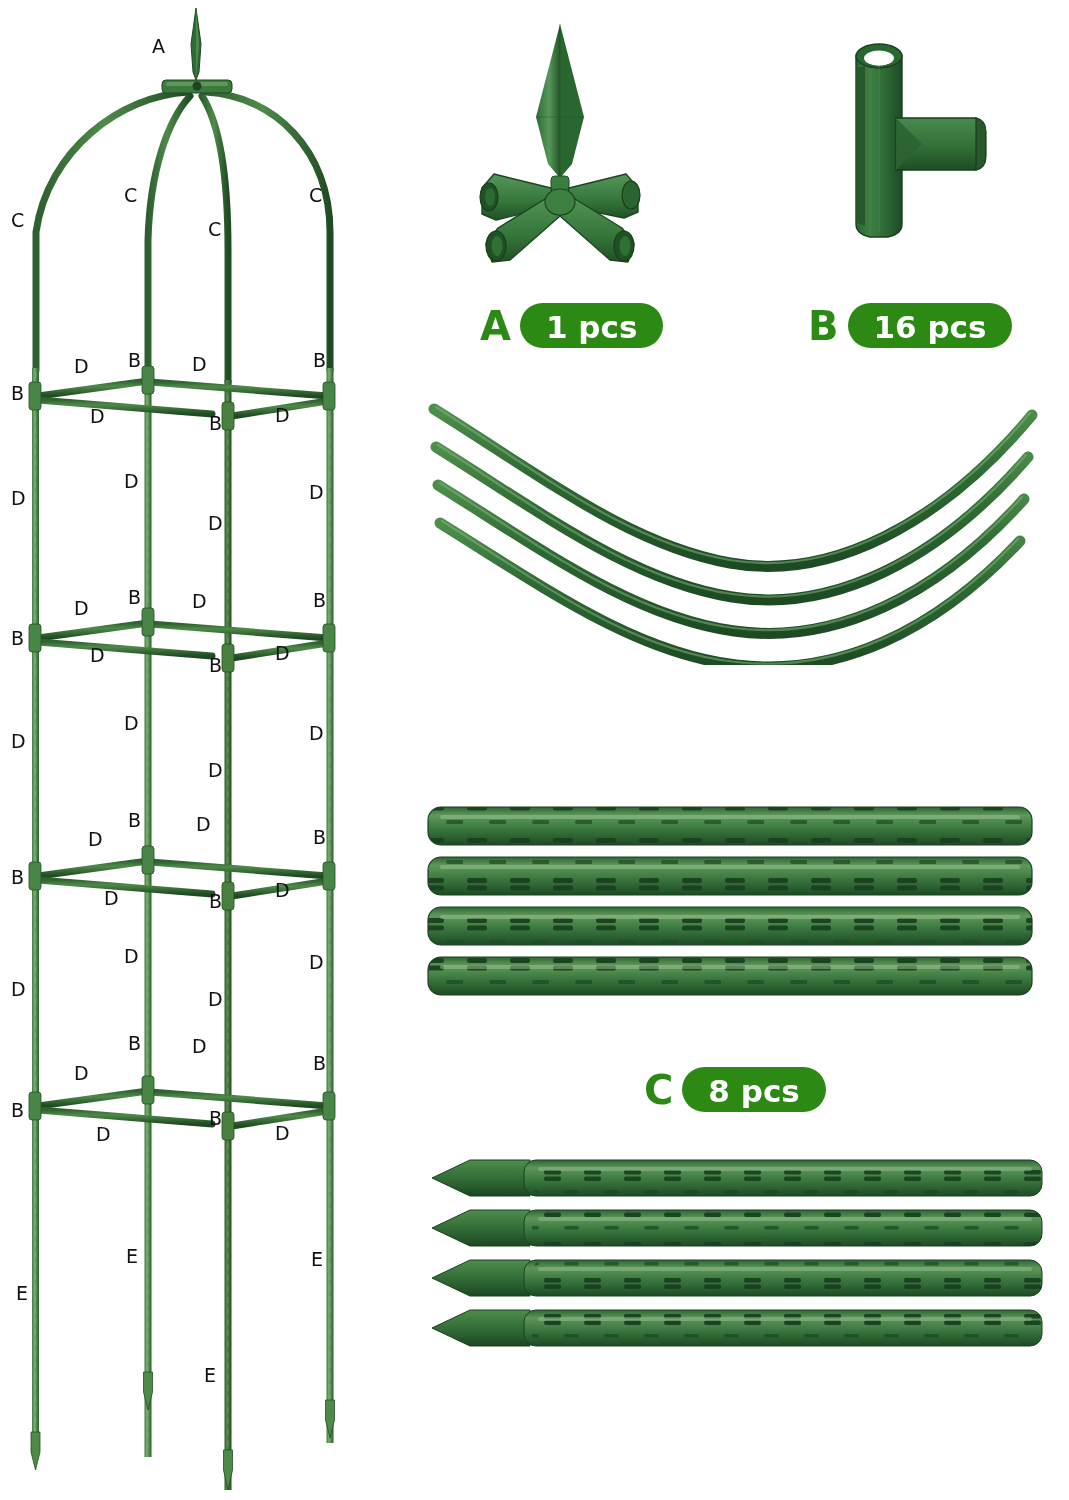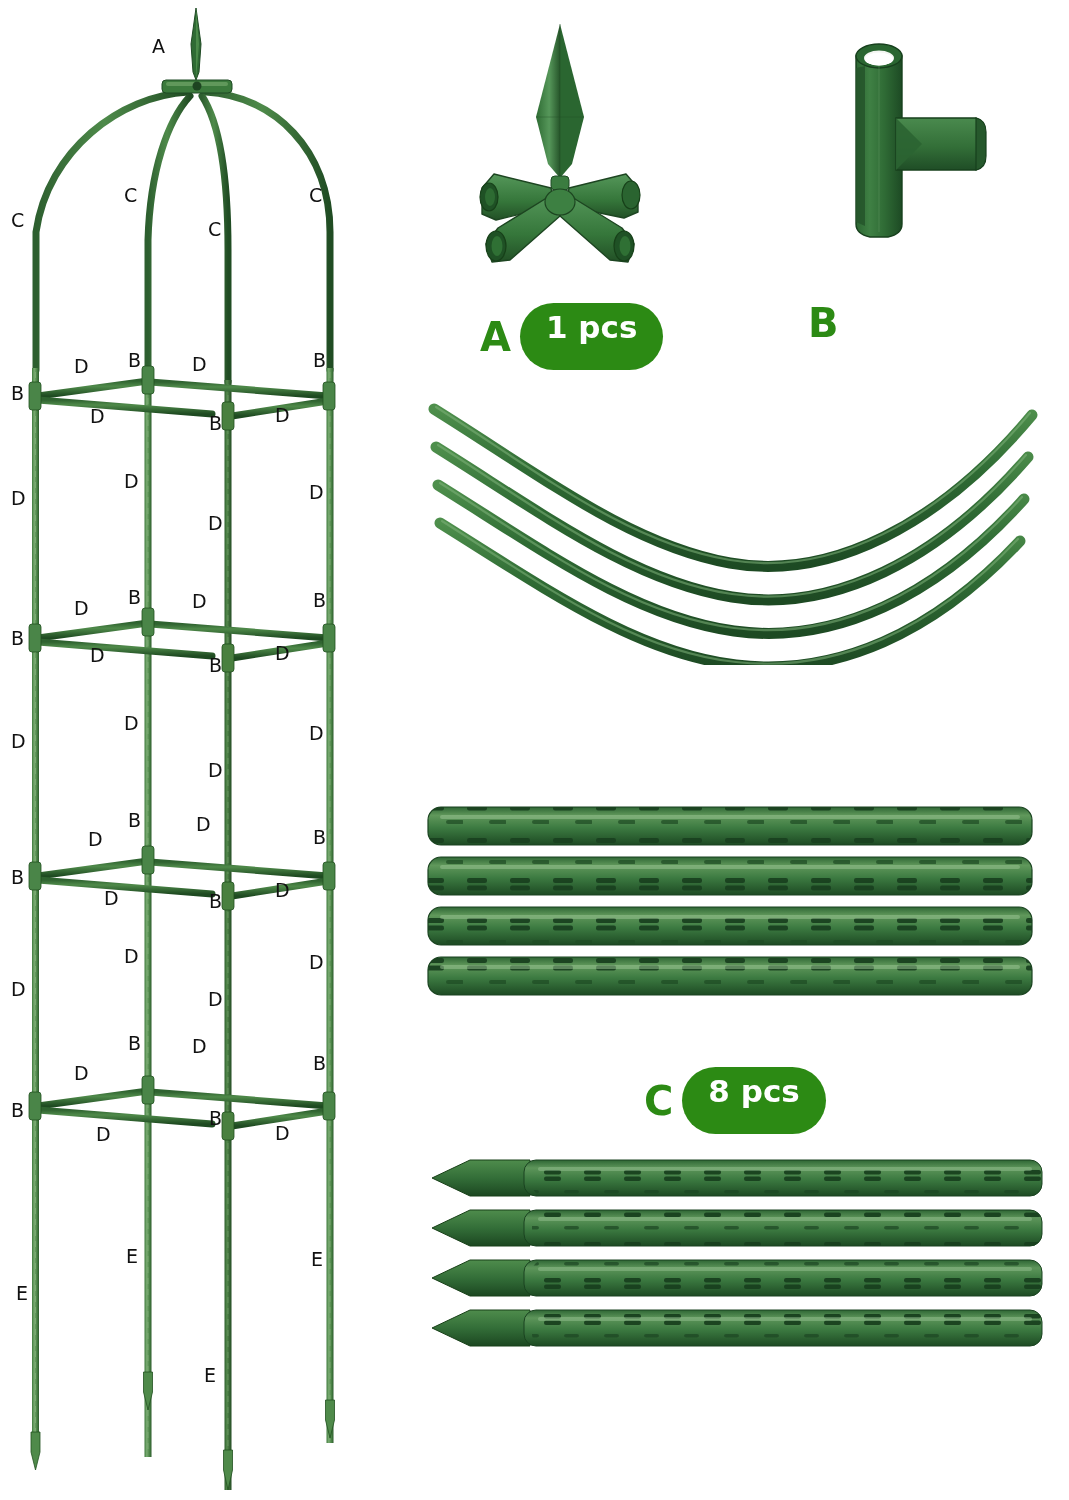--- a/index.html
+++ b/index.html
@@ -67,21 +67,21 @@
     color: #2c8a14;
     letter-spacing: -1px;
   }
   .part-pill {
     background: #2c8a14;
     color: #ffffff;
     font-family: "DejaVu Sans", "Liberation Sans", sans-serif;
     font-weight: 700;
     font-size: 31px;
     line-height: 1;
-    padding: 9px 26px 27px 26px;
+    padding: 9px 26px 5px 26px;
     border-radius: 999px;
     letter-spacing: 0px;
   }
 
   
   #label-a { left: 60px;  top: 281px; }
   #label-b { left: 388px; top: 281px; }
   #label-c { left: 224px; top: 672px; }
 
   
@@ -347,20 +347,21 @@
           <path d="M126,96 L206,96 Q214,98 214,110 L214,134 Q214,146 206,148 L126,148 Z" fill="url(#teeH)" stroke="#17401d" stroke-width="1.4"></path>
           <path d="M126,96 L152,122 L126,148 Z" fill="#2b6432" opacity="0.9"></path>
 
           <path d="M206,96 Q216,98 216,110 L216,134 Q216,146 206,148 Z" fill="#26582c" stroke="#17401d" stroke-width="1.2"></path>
 
           <line x1="109" y1="44" x2="109" y2="210" stroke="#6fa46f" stroke-width="1" opacity="0.35"></line>
         </svg>
       </div>
       <div class="part-label-row" id="label-b">
         <span class="part-letter">B</span>
+        <span class="part-pill">16 pcs</span>
       </div>
     </div>
 
     <div class="part-block" id="art-c">
       <div class="part-art">
         <svg width="640" height="270" viewBox="0 0 640 270" xmlns="http://www.w3.org/2000/svg">
           <defs>
             <linearGradient id="curveG" x1="0" y1="0" x2="0" y2="1">
               <stop offset="0%" stop-color="#4e8f4c"></stop>
               <stop offset="40%" stop-color="#2f6b34"></stop>

